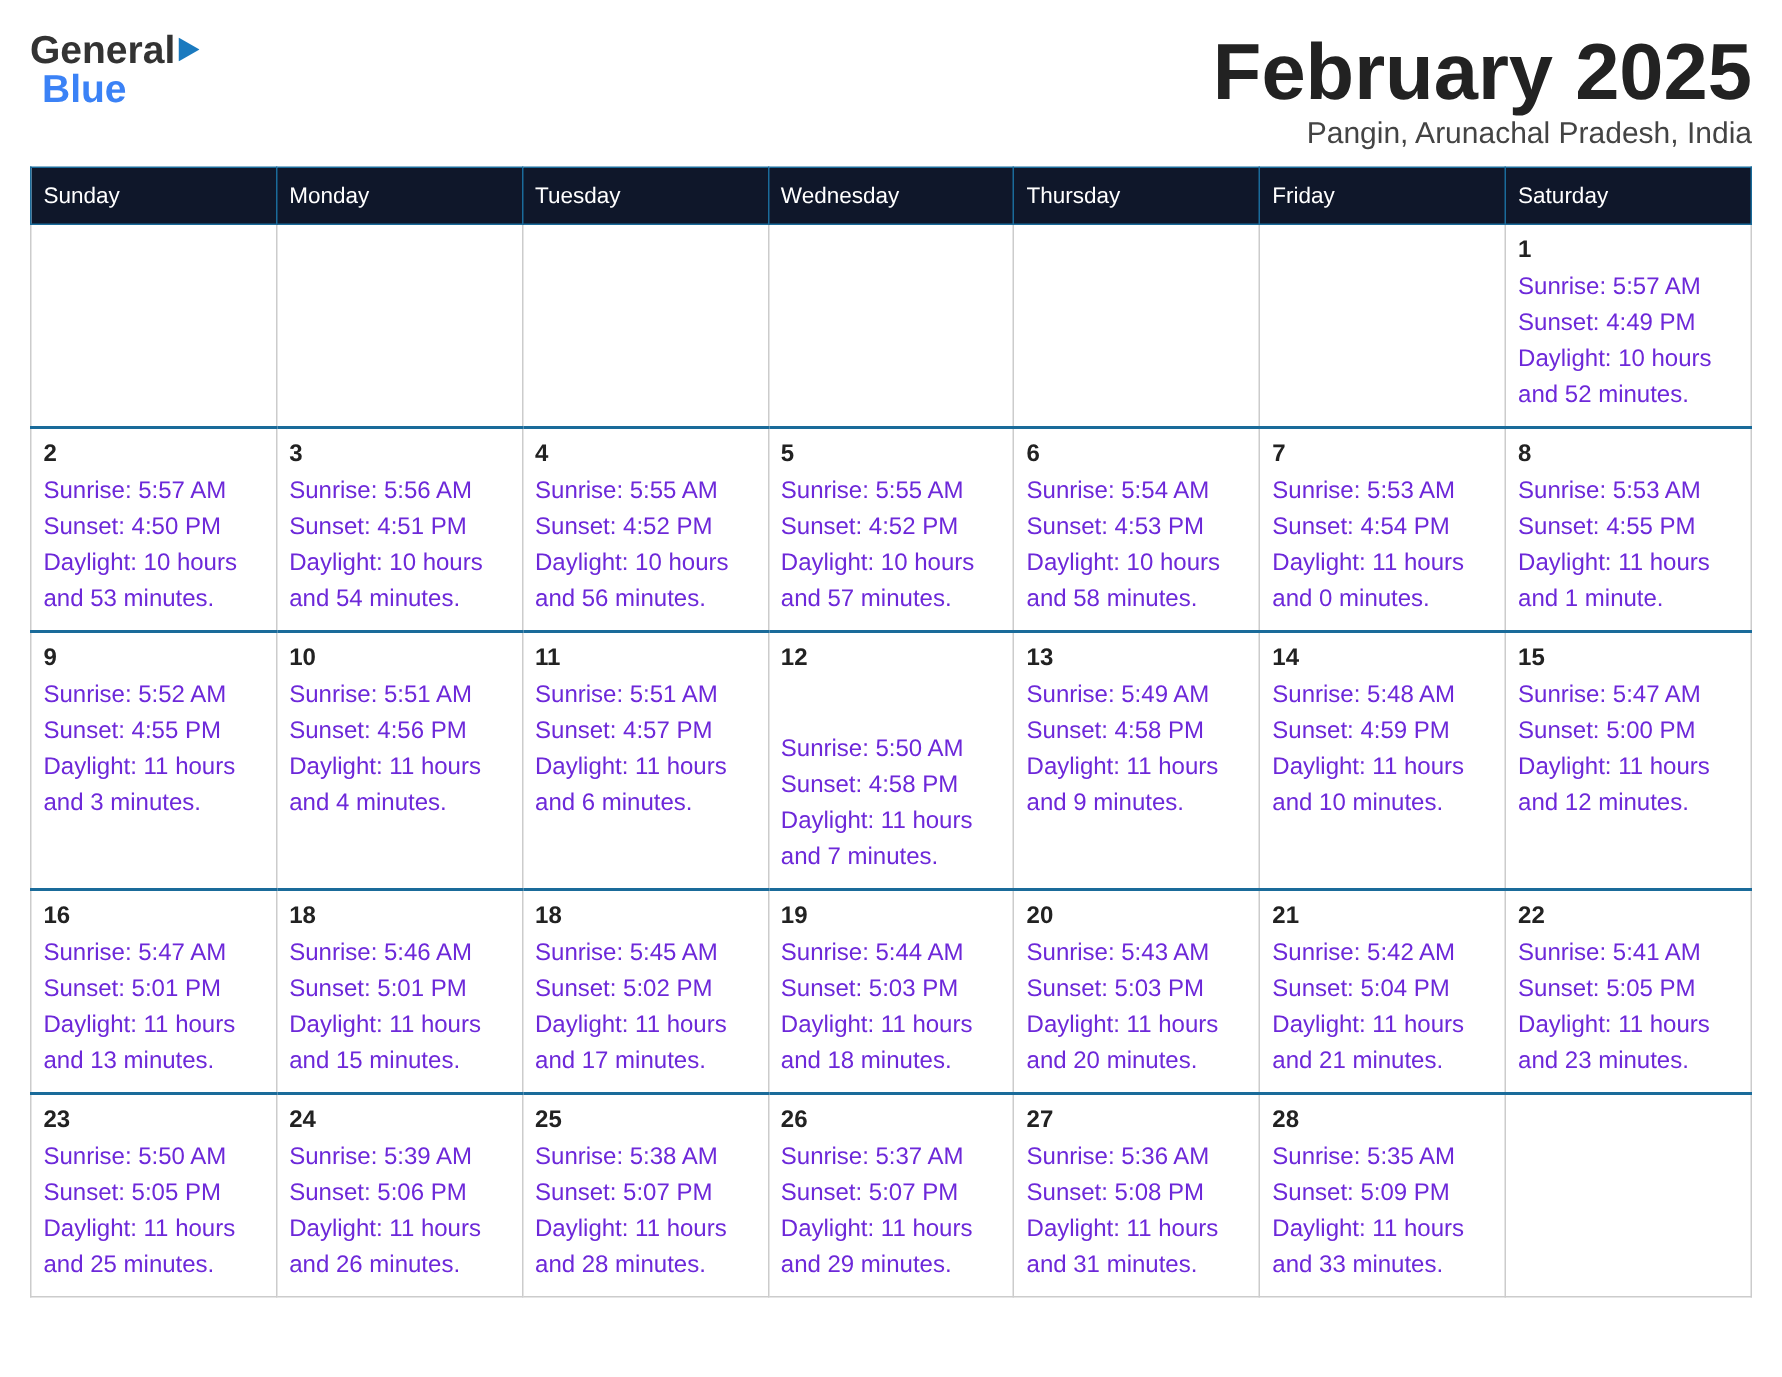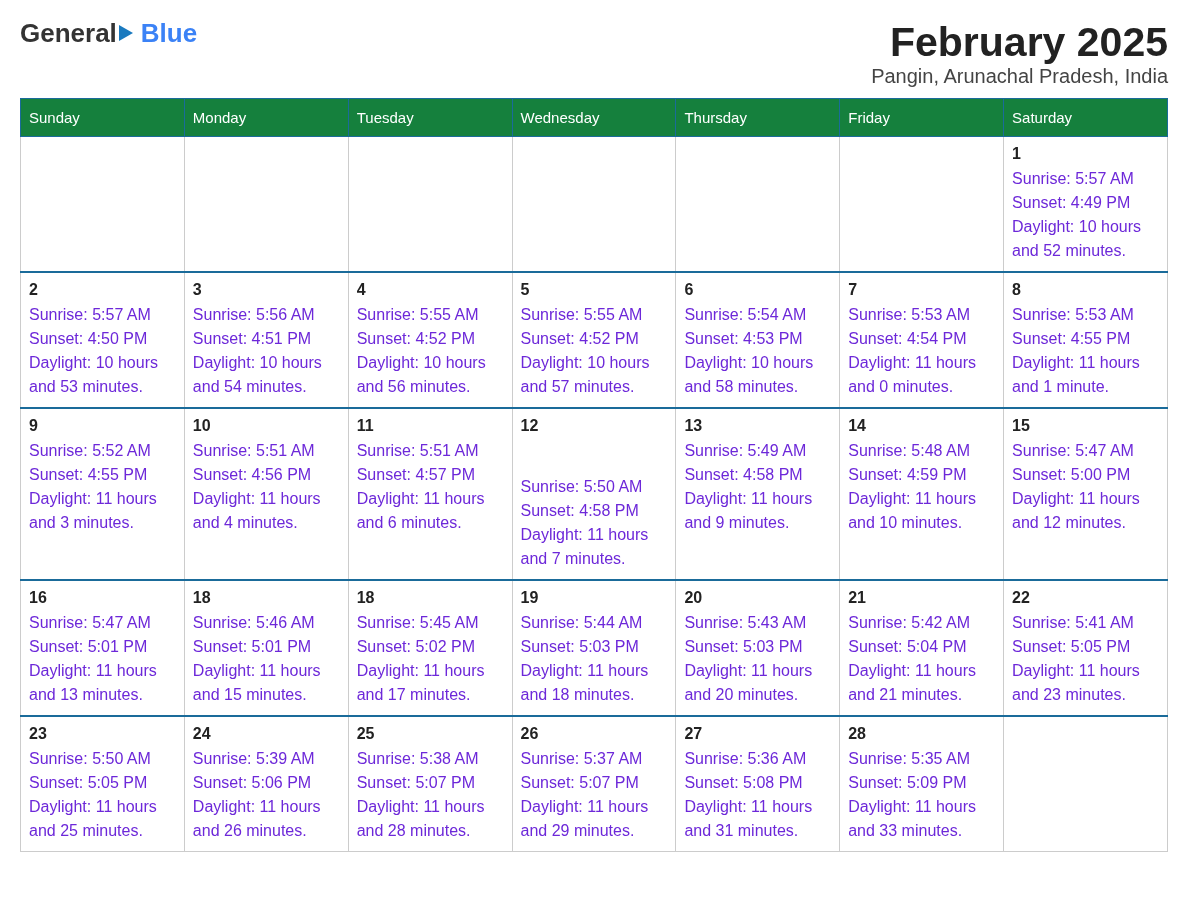--- a/index.html
+++ b/index.html
@@ -11,21 +11,21 @@
       min-height: 918px;
     }
     .header {
       display: flex;
       justify-content: space-between;
       align-items: flex-start;
       margin-bottom: 10px;
     }
     .logo {
       display: flex;
-      flex-direction: row;
+      flex-direction: column;
       align-items: flex-start;
     }
     .logo-general {
       font-size: 26px;
       font-weight: bold;
       color: #333;
       line-height: 1;
     }
     .logo-blue {
       font-size: 26px;
@@ -35,37 +35,37 @@
       margin-left: 8px;
     }
     .logo-row {
       display: flex;
       align-items: center;
     }
     .title-section {
       text-align: right;
     }
     .month-title {
-      font-size: 41px;
+      font-size: 53px;
       font-weight: bold;
       color: #222;
       line-height: 1.1;
     }
     .location {
       font-size: 20px;
       color: #444;
       margin-top: 0;
     }
     .calendar {
       width: 100%;
       border-collapse: collapse;
       margin-top: 10px;
     }
     .calendar th {
-      background-color: #15803d;
+      background-color: #0f172a;
       color: #fff;
       padding: 10px 8px;
       font-size: 15px;
       font-weight: normal;
       text-align: left;
       border: 1px solid #1a6b9a;
     }
     .calendar td {
       vertical-align: top;
       padding: 8px;

